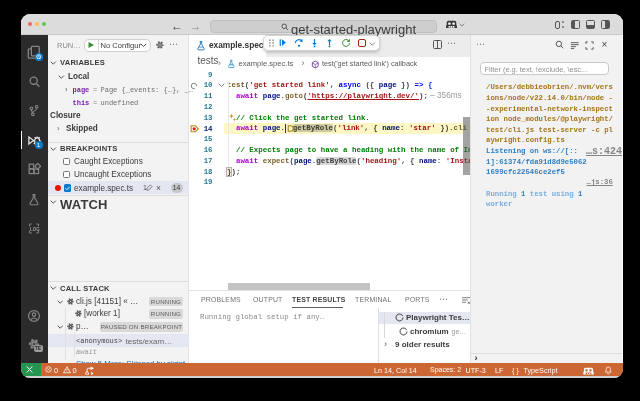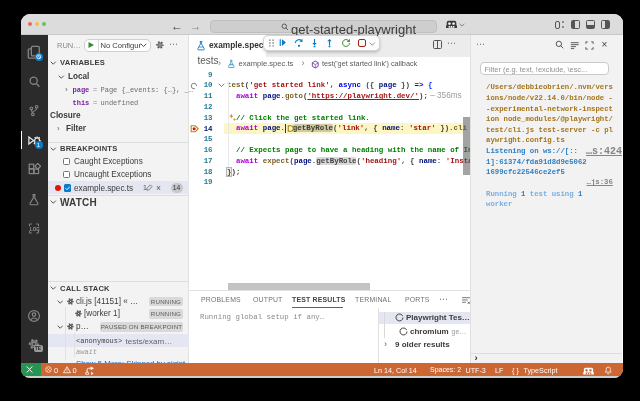--- a/index.html
+++ b/index.html
@@ -139,21 +139,21 @@
 <div class="a" style="left:65px;top:84.5px;font-size:8px;color:#646464">›</div>
 <div class="a mono" style="left:72.5px;top:85.5px;font-size:7px;color:#7b1fa2;font-weight:bold">page</div>
 <div class="a mono" style="left:93px;top:85.5px;font-size:7px;color:#888">=</div>
 <div class="a mono" style="left:100.5px;top:85.5px;font-size:7px;color:#6c6c6c;white-space:pre">Page {_events: {…}, _…</div>
 <div class="a mono" style="left:72.5px;top:98.5px;font-size:7px;color:#7b1fa2;font-weight:bold">this</div>
 <div class="a mono" style="left:93px;top:98.5px;font-size:7px;color:#888">=</div>
 <div class="a mono" style="left:100.5px;top:98.5px;font-size:7px;color:#6c6c6c">undefined</div>
 <div class="a" style="left:57px;top:110.5px;font-size:8px;color:#646464">›</div>
 <div class="a" style="left:50px;top:111px;font-size:8.2px;font-weight:bold;color:#3b3b3b">Closure</div>
 <div class="a" style="left:57px;top:123.5px;font-size:8px;color:#646464">›</div>
-<div class="a" style="left:66px;top:124px;font-size:8.2px;font-weight:bold;color:#3b3b3b">Filter</div>
+<div class="a" style="left:66px;top:124px;font-size:8.2px;font-weight:bold;color:#3b3b3b">Skipped</div>
 
 <div class="a" style="left:48px;top:141.5px;width:141px;height:1px;background:#ddd"></div>
 <svg class="a" style="left:50px;top:146.5px" width="6.5" height="4.5" viewBox="0 0 10 7" fill="none" stroke="#424242" stroke-width="1.4">
         <path d="M1 1l4 4 4-4"></path>
       </svg>
 <div class="a" style="left:60px;top:144px;font-size:7.6px;font-weight:bold;color:#3b3b3b;letter-spacing:.2px">BREAKPOINTS</div>
 <div class="a" style="left:63px;top:157.5px;width:7px;height:7px;border:1.1px solid #767676;border-radius:1.5px;background:#fff"></div>
 <div class="a" style="left:74px;top:157px;font-size:8.2px;color:#3b3b3b">Caught Exceptions</div>
 <div class="a" style="left:63px;top:170.5px;width:7px;height:7px;border:1.1px solid #767676;border-radius:1.5px;background:#fff"></div>
 <div class="a" style="left:74px;top:170px;font-size:8.2px;color:#3b3b3b">Uncaught Exceptions</div>
@@ -167,21 +167,21 @@
 <div class="a" style="left:143px;top:184px;font-size:7px;color:#555">1</div>
 <svg class="a" style="left:146px;top:184px" width="7" height="7" viewBox="0 0 16 16" fill="none" stroke="#555" stroke-width="1.6">
         <path d="M10 2l4 4L6 14H2v-4z"></path>
       </svg>
 <div class="a" style="left:156px;top:183px;font-size:8.5px;color:#555">×</div>
 <div class="a" style="left:170.5px;top:182.5px;width:12px;height:10px;border-radius:5px;background:#c8c8cc;color:#333;font-size:6.8px;text-align:center;line-height:10px">14</div>
 <div class="a" style="left:48px;top:194.5px;width:141px;height:1px;background:#ddd"></div>
 <svg class="a" style="left:50px;top:199.5px" width="6.5" height="4.5" viewBox="0 0 10 7" fill="none" stroke="#424242" stroke-width="1.4">
         <path d="M1 1l4 4 4-4"></path>
       </svg>
-<div class="a" style="left:60px;top:197px;font-size:10px;font-weight:bold;color:#3b3b3b;letter-spacing:.2px">WATCH</div>
+<div class="a" style="left:60px;top:197px;font-size:13px;font-weight:bold;color:#3b3b3b;letter-spacing:.2px">WATCH</div>
 
 <div class="a" style="left:48px;top:281px;width:141px;height:1px;background:#ddd"></div>
 <svg class="a" style="left:50px;top:286px" width="6.5" height="4.5" viewBox="0 0 10 7" fill="none" stroke="#424242" stroke-width="1.4">
         <path d="M1 1l4 4 4-4"></path>
       </svg>
 <div class="a" style="left:60px;top:283.5px;font-size:7.6px;font-weight:bold;color:#3b3b3b;letter-spacing:.2px">CALL STACK</div>
 <svg class="a" style="left:56.5px;top:299.5px" width="6.5" height="4.5" viewBox="0 0 10 7" fill="none" stroke="#424242" stroke-width="1.4">
         <path d="M1 1l4 4 4-4"></path>
       </svg>
 <svg class="a" style="left:66px;top:296.5px" width="9" height="9" viewBox="0 0 16 16" fill="none" stroke="#555">

